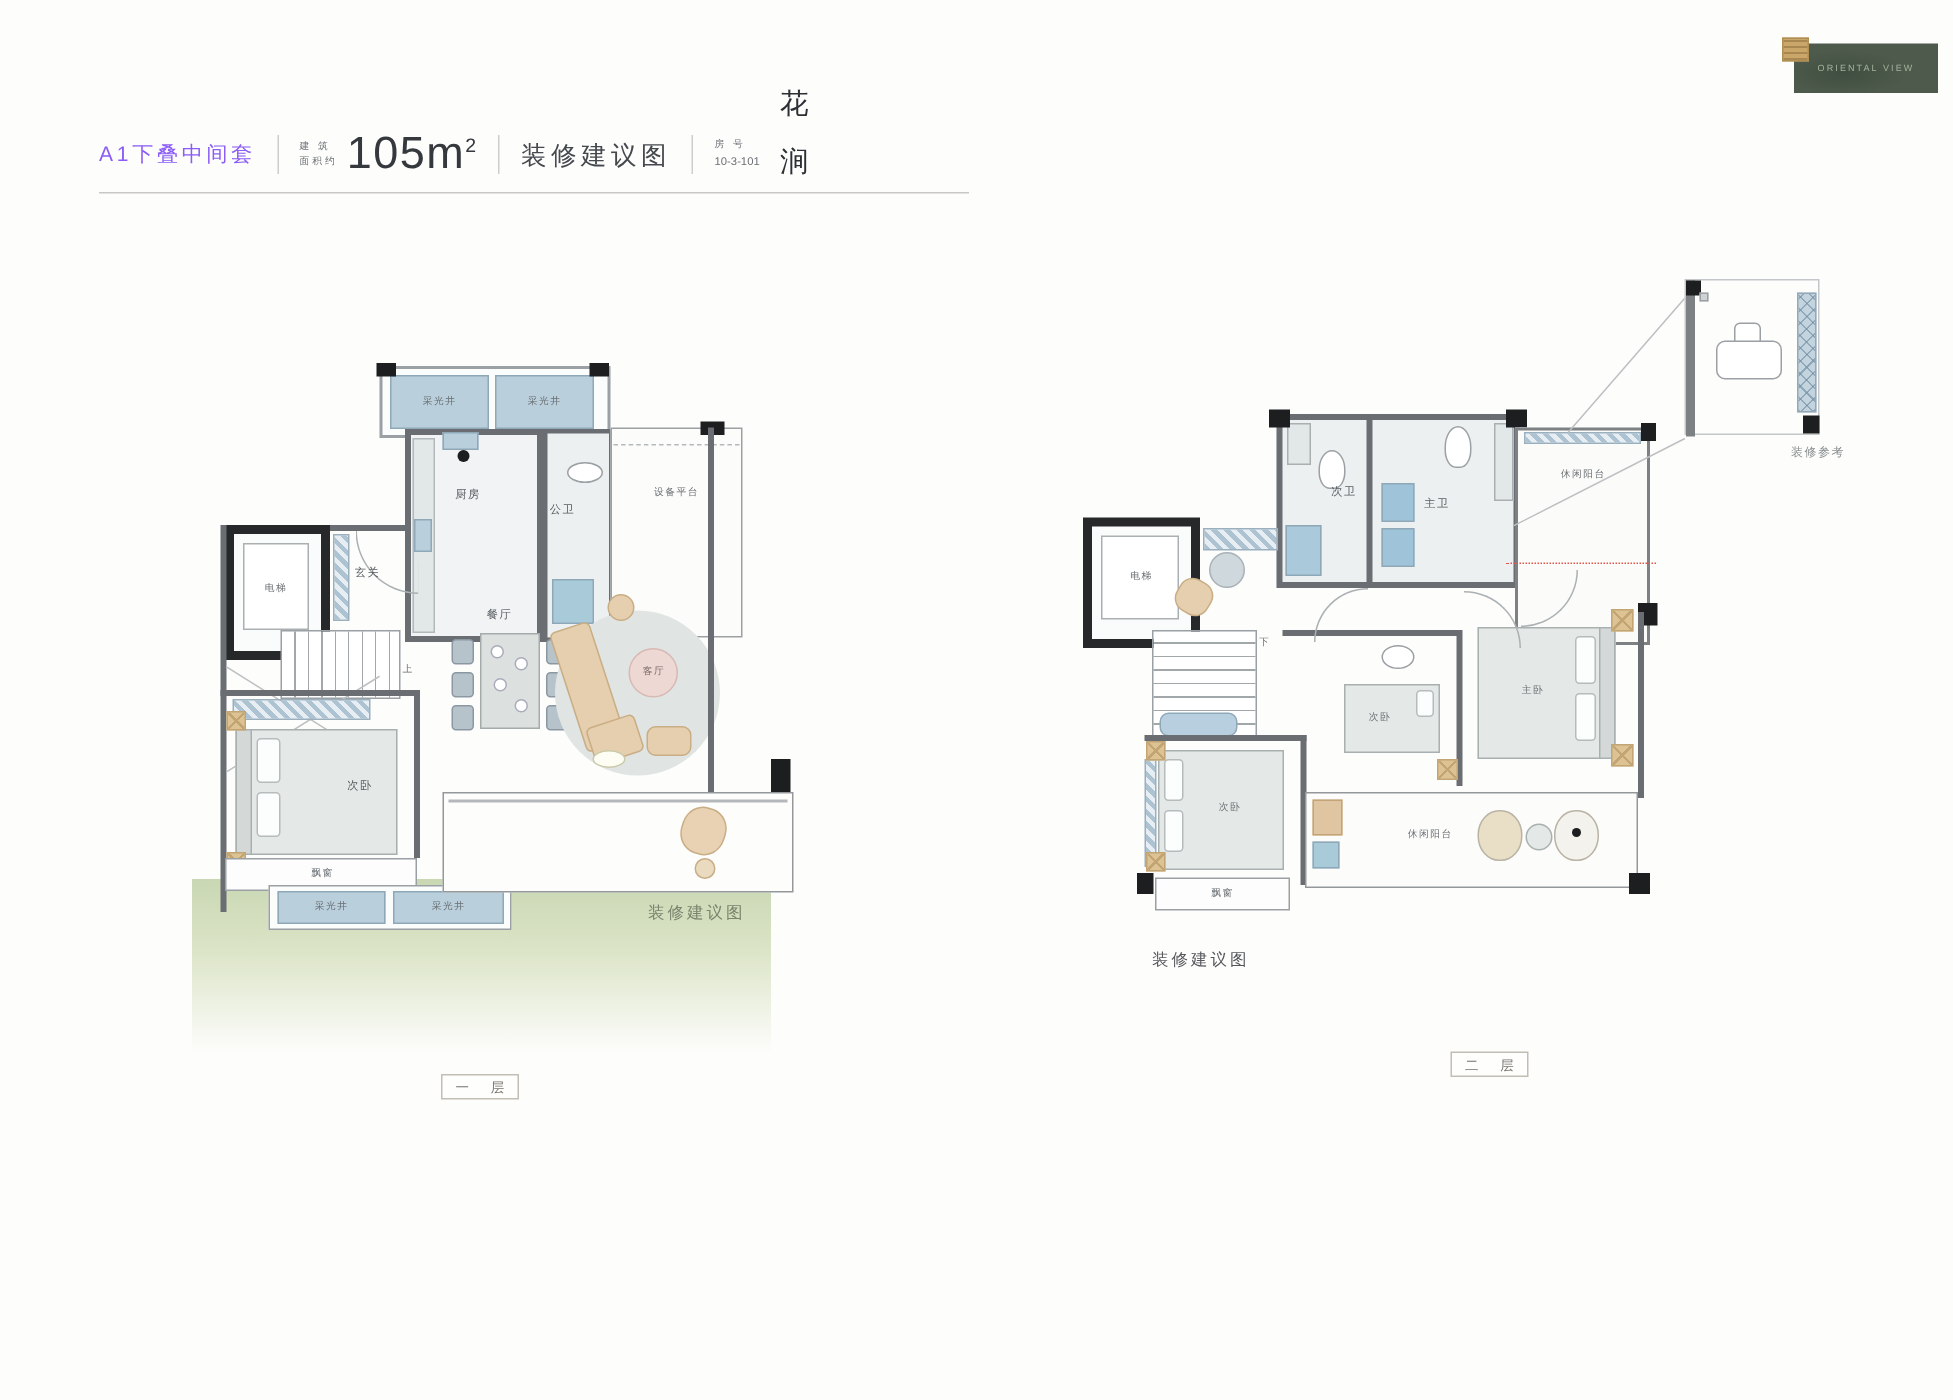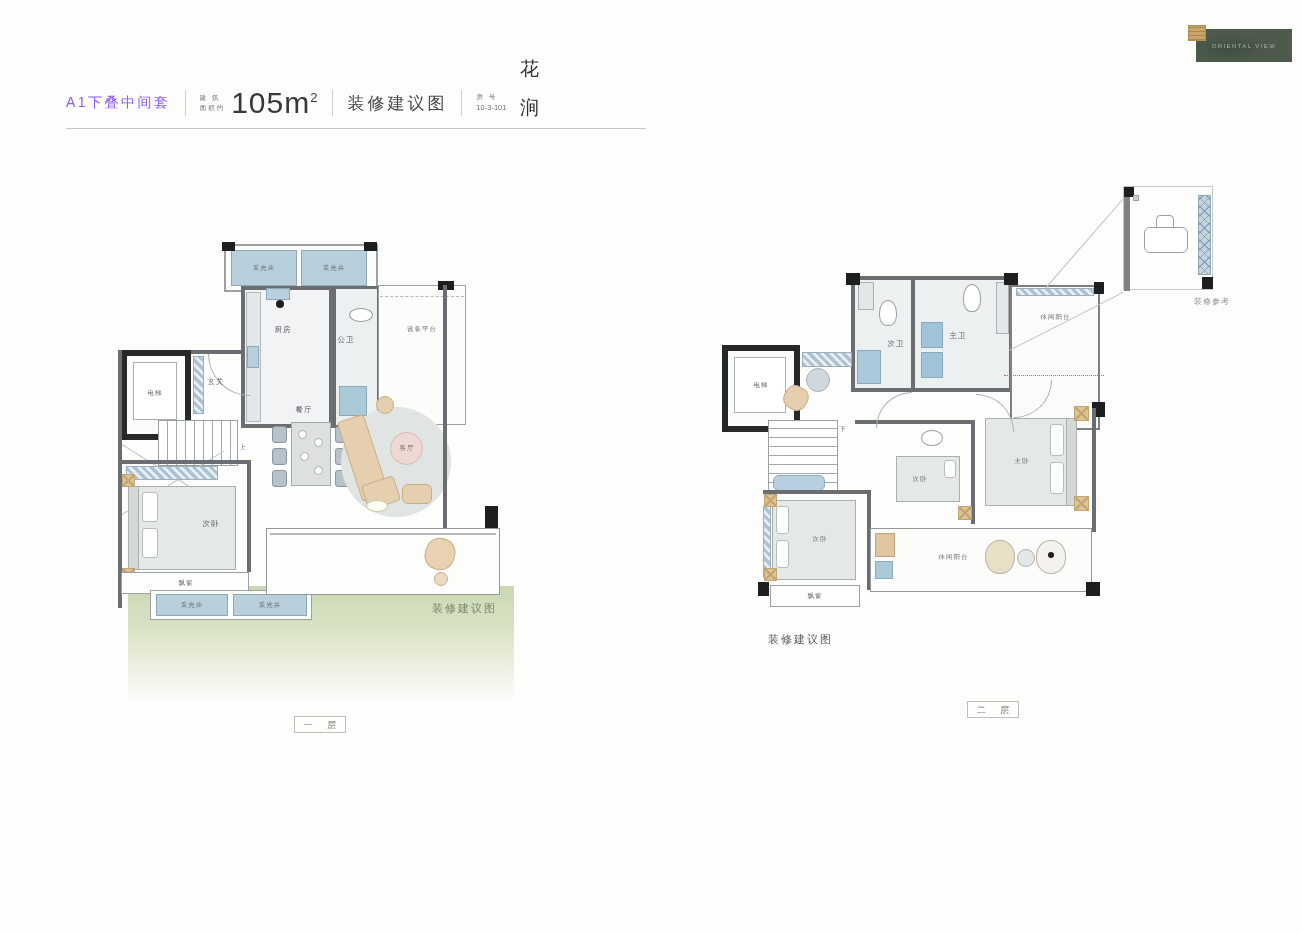--- a/index.html
+++ b/index.html
@@ -71,21 +71,21 @@
             display:flex;align-items:center;justify-content:center">
   <span style="font-size:6px;letter-spacing:1.4px;color:#a3b19d">ORIENTAL VIEW</span>
 </div>
 <div class="abs" style="left:1188px;top:25px;width:16px;height:14px;background:#caa66a;border:1px solid #b08f54;
             background-image:repeating-linear-gradient(0deg,rgba(140,110,60,.55) 0 1px,transparent 1px 4px)"></div>
 
 <div class="abs" style="left:128px;top:586px;width:386px;height:116px;
             background:linear-gradient(180deg,#c9d7b3 0%,#dbe4c6 40%,rgba(255,255,255,0) 100%)"></div>
 <div class="caption" style="left:432px;top:601px;color:#79846d">装修建议图</div>
 
-<div class="abs" style="left:116px;top:238px;width:386px;height:470px">
+<div class="abs" style="left:145px;top:238px;width:386px;height:470px">
 
   <div class="room" style="left:108px;top:6px;width:154px;height:48px;border-width:2px;background:#fbfcfc"></div>
   <div class="win" style="left:115px;top:12px;width:66px;height:36px"></div>
   <div class="lbl lbl-sm" style="left:118px;top:27px;width:60px">采光井</div>
   <div class="win" style="left:185px;top:12px;width:66px;height:36px"></div>
   <div class="lbl lbl-sm" style="left:188px;top:27px;width:60px">采光井</div>
   <div class="blk" style="left:106px;top:4px;width:13px;height:9px"></div>
   <div class="blk" style="left:248px;top:4px;width:13px;height:9px"></div>
 
   <div class="room" style="left:125px;top:48px;width:92px;height:142px;border:4px solid #6a6e72;background:#f1f3f4"></div>
@@ -174,21 +174,21 @@
 <div class="boxlabel" style="left:294px;top:716px;width:52px;padding-left:6px;box-sizing:border-box">一  层</div>
 
 <div class="abs" style="left:718px;top:268px;width:400px;height:345px">
 
   <div class="abs" style="left:133px;top:8px;width:162px;height:116px;border:4px solid #6a6e72;background:#edf0f1;box-sizing:border-box"></div>
   <div class="wall" style="left:193px;top:8px;width:4px;height:116px"></div>
 
   <div class="furn" style="left:140px;top:14px;width:16px;height:28px;background:#e2e7e8;border:1px solid #aab0b2"></div>
   <div class="furn" style="left:161px;top:32px;width:18px;height:26px;background:#ffffff;border:1px solid #9aa0a3;border-radius:50% 50% 42% 42%"></div>
   <div class="win" style="left:139px;top:82px;width:24px;height:34px;background:#aac9da"></div>
-  <div class="lbl" style="left:158px;top:72px;width:40px">次卫</div>
+  <div class="lbl" style="left:158px;top:56px;width:40px">次卫</div>
 
   <div class="furn" style="left:245px;top:16px;width:18px;height:28px;background:#ffffff;border:1px solid #9aa0a3;border-radius:50% 50% 42% 42%"></div>
   <div class="furn" style="left:278px;top:14px;width:13px;height:52px;background:#e2e7e8;border:1px solid #aab0b2"></div>
   <div class="win" style="left:203px;top:54px;width:22px;height:26px;background:#9fc3d8"></div>
   <div class="win" style="left:203px;top:84px;width:22px;height:26px;background:#9fc3d8"></div>
   <div class="lbl" style="left:220px;top:64px;width:40px">主卫</div>
   <div class="blk" style="left:128px;top:5px;width:14px;height:12px"></div>
   <div class="blk" style="left:286px;top:5px;width:14px;height:12px"></div>
 
   <div class="room" style="left:292px;top:17px;width:90px;height:145px;border-width:2px;border-color:#7d8184;background:#fbfbfa"></div>

